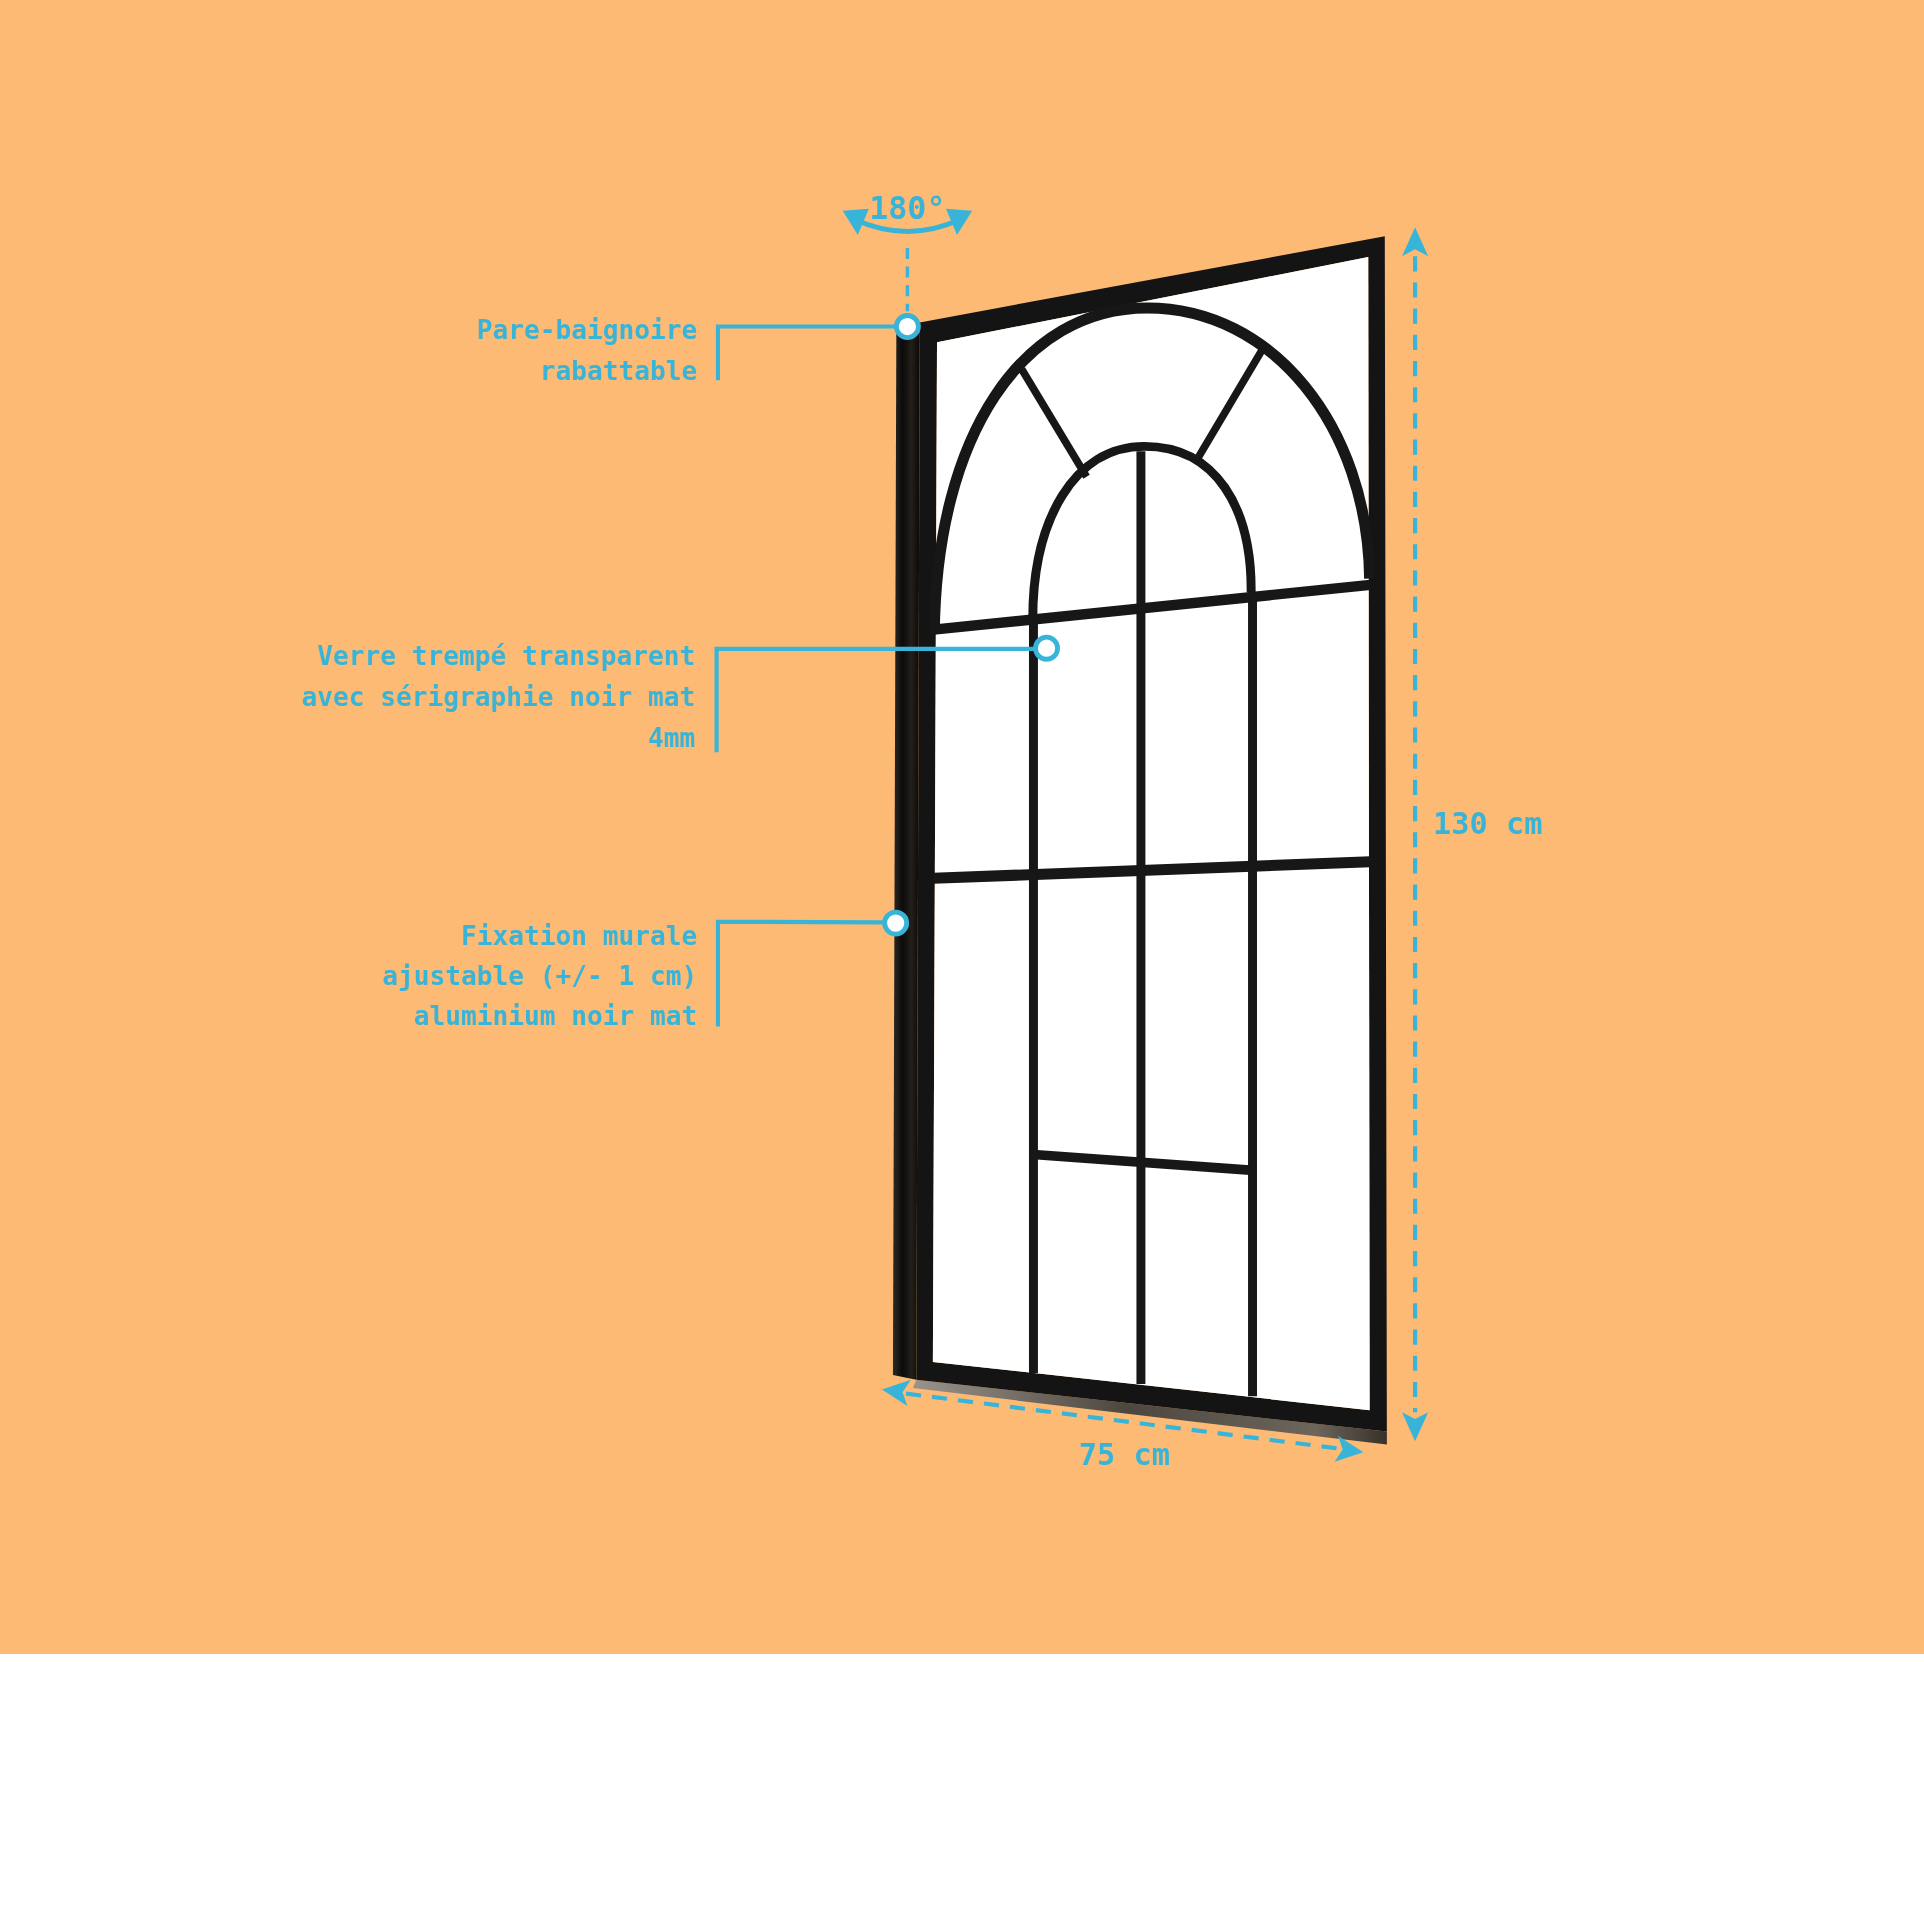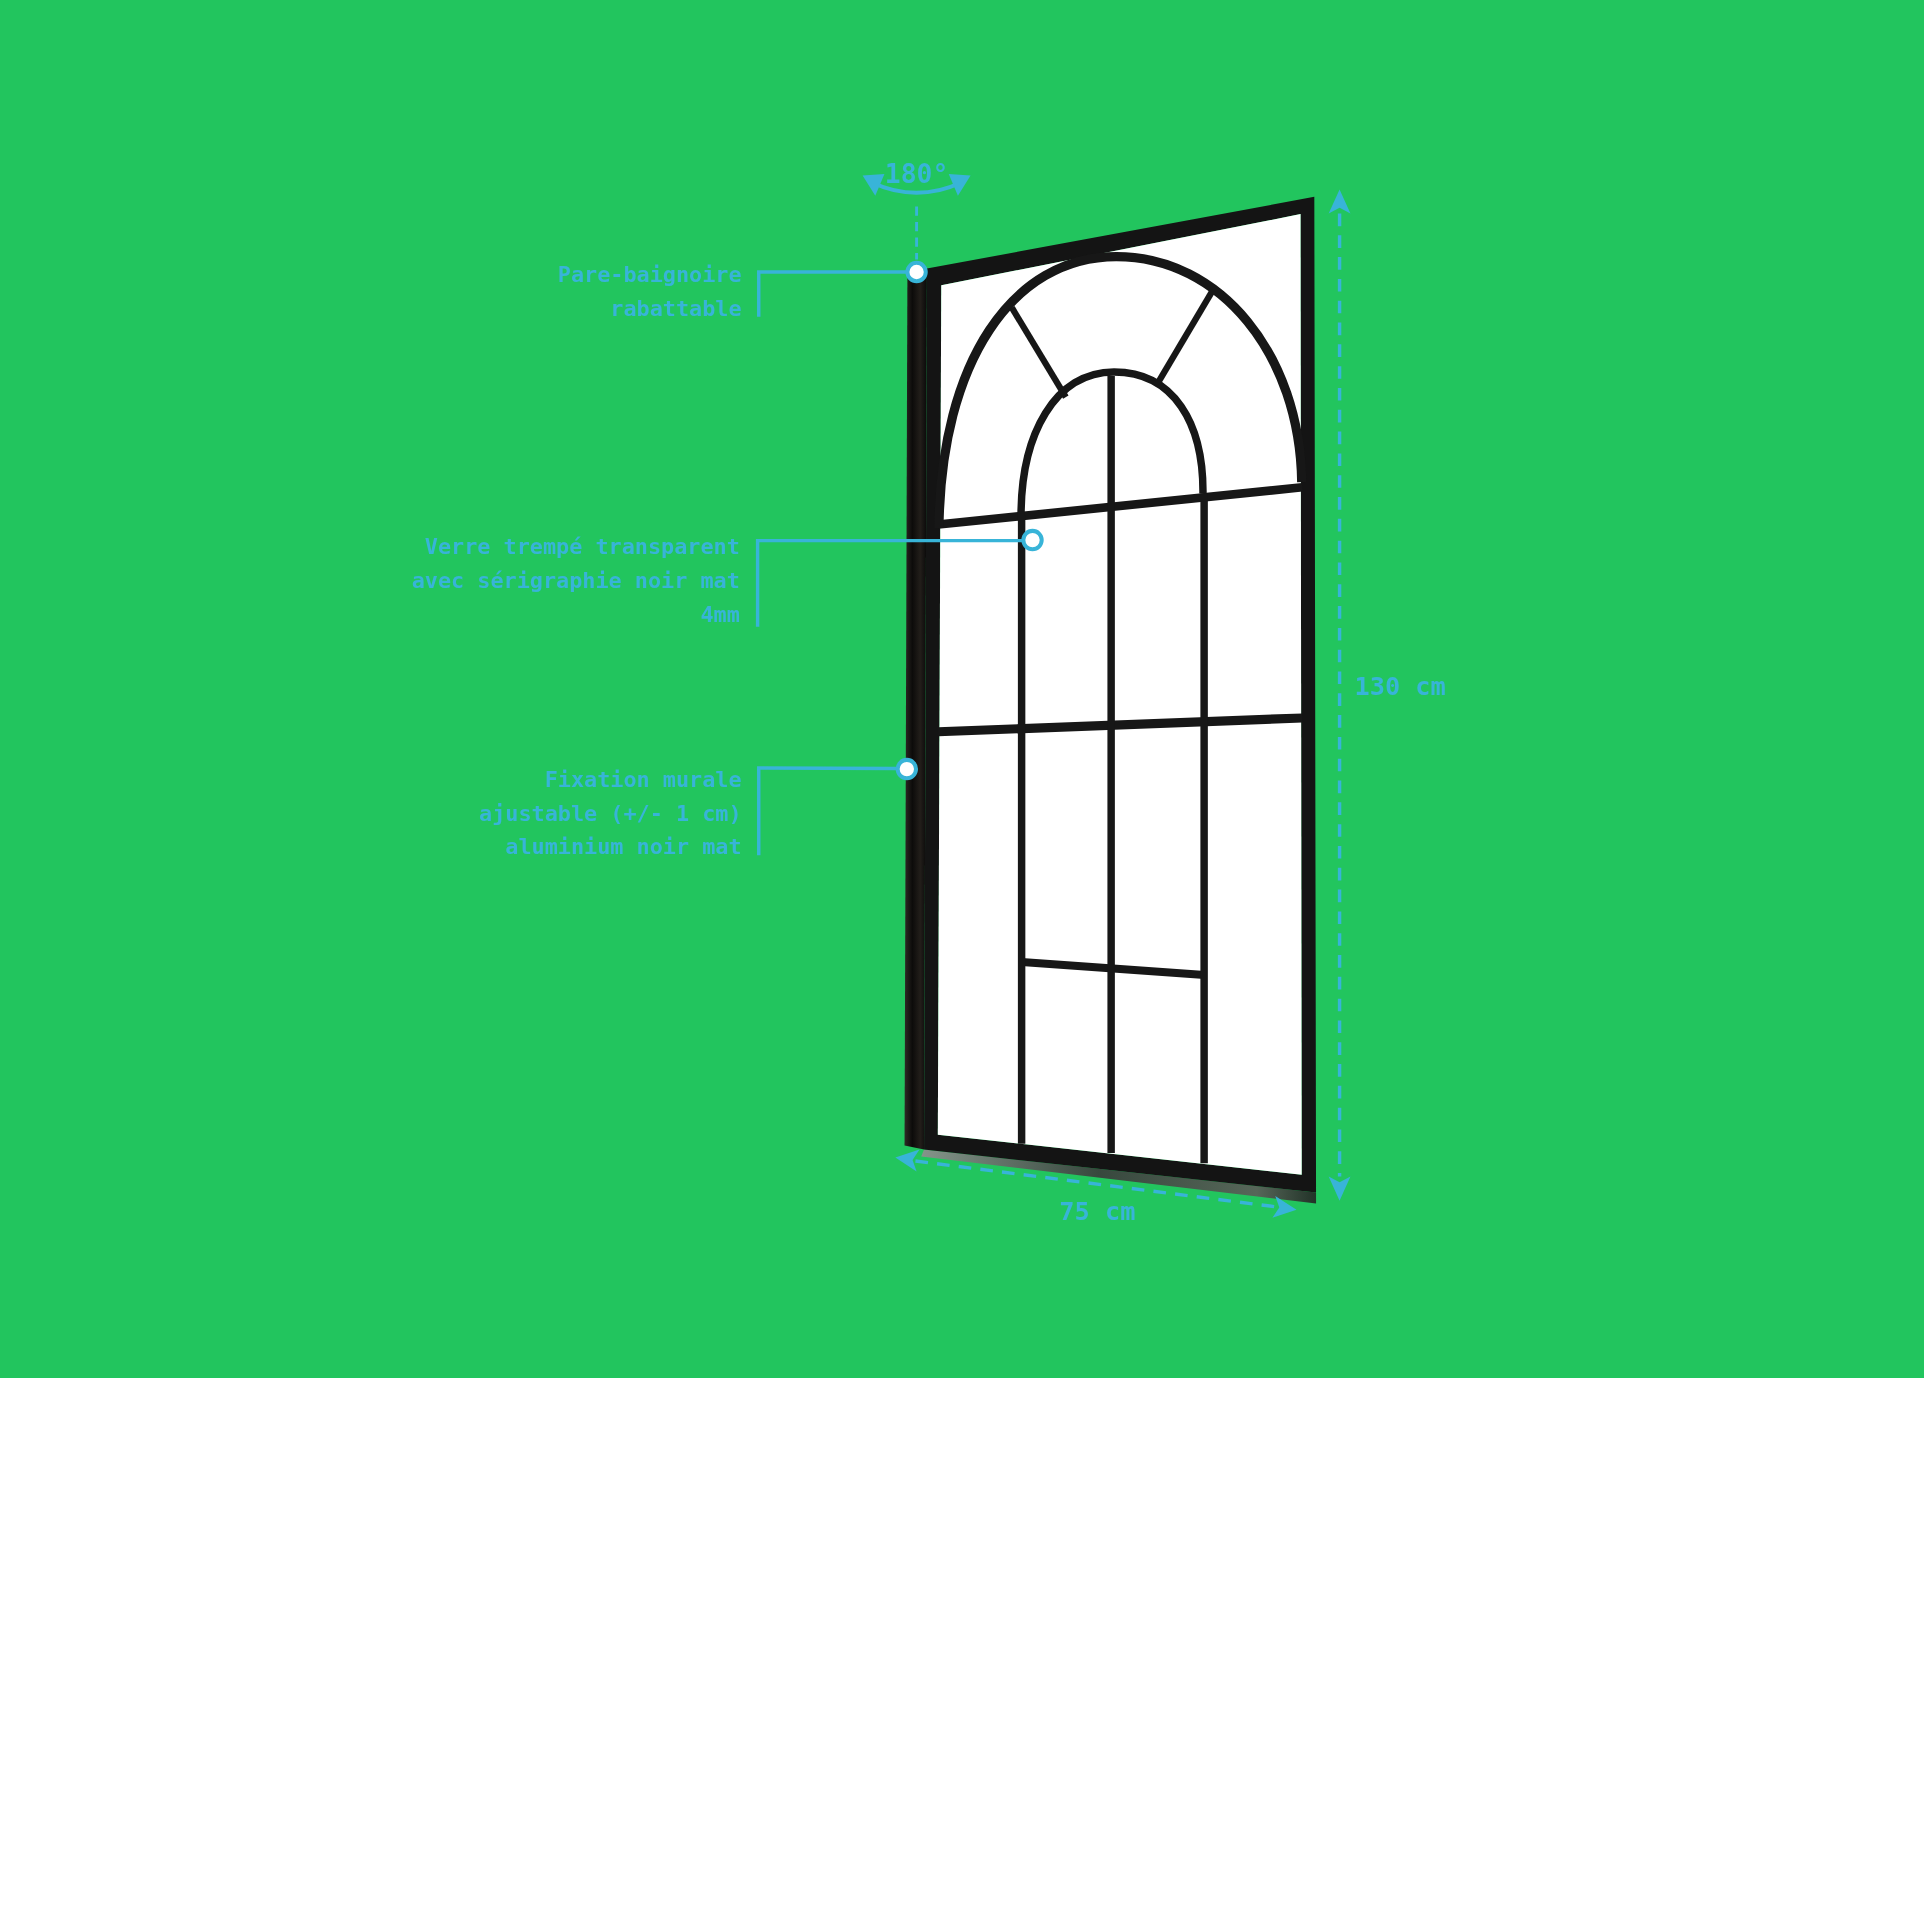--- a/index.html
+++ b/index.html
@@ -1,19 +1,19 @@
 <!DOCTYPE html>
 <html style="font-size:13px"><head>
 <meta charset="utf-8">
 <style>
   html,body{margin:0;padding:0;background:#ffffff;}
   .canvas{
     position:relative;
-    width:1925px;height:1378px;
-    background:#22c55e;
+    width:1925px;height:1654px;
+    background:#fdba74;
     font-family:"DejaVu Sans Mono", monospace;
     overflow:hidden;
   }
   svg{display:block;width:100%;height:100%;}
   text{
     font-family:"DejaVu Sans Mono", monospace;
     font-weight:bold;
     fill:#38b4d8;
   }
   .label{font-size:38px;}

